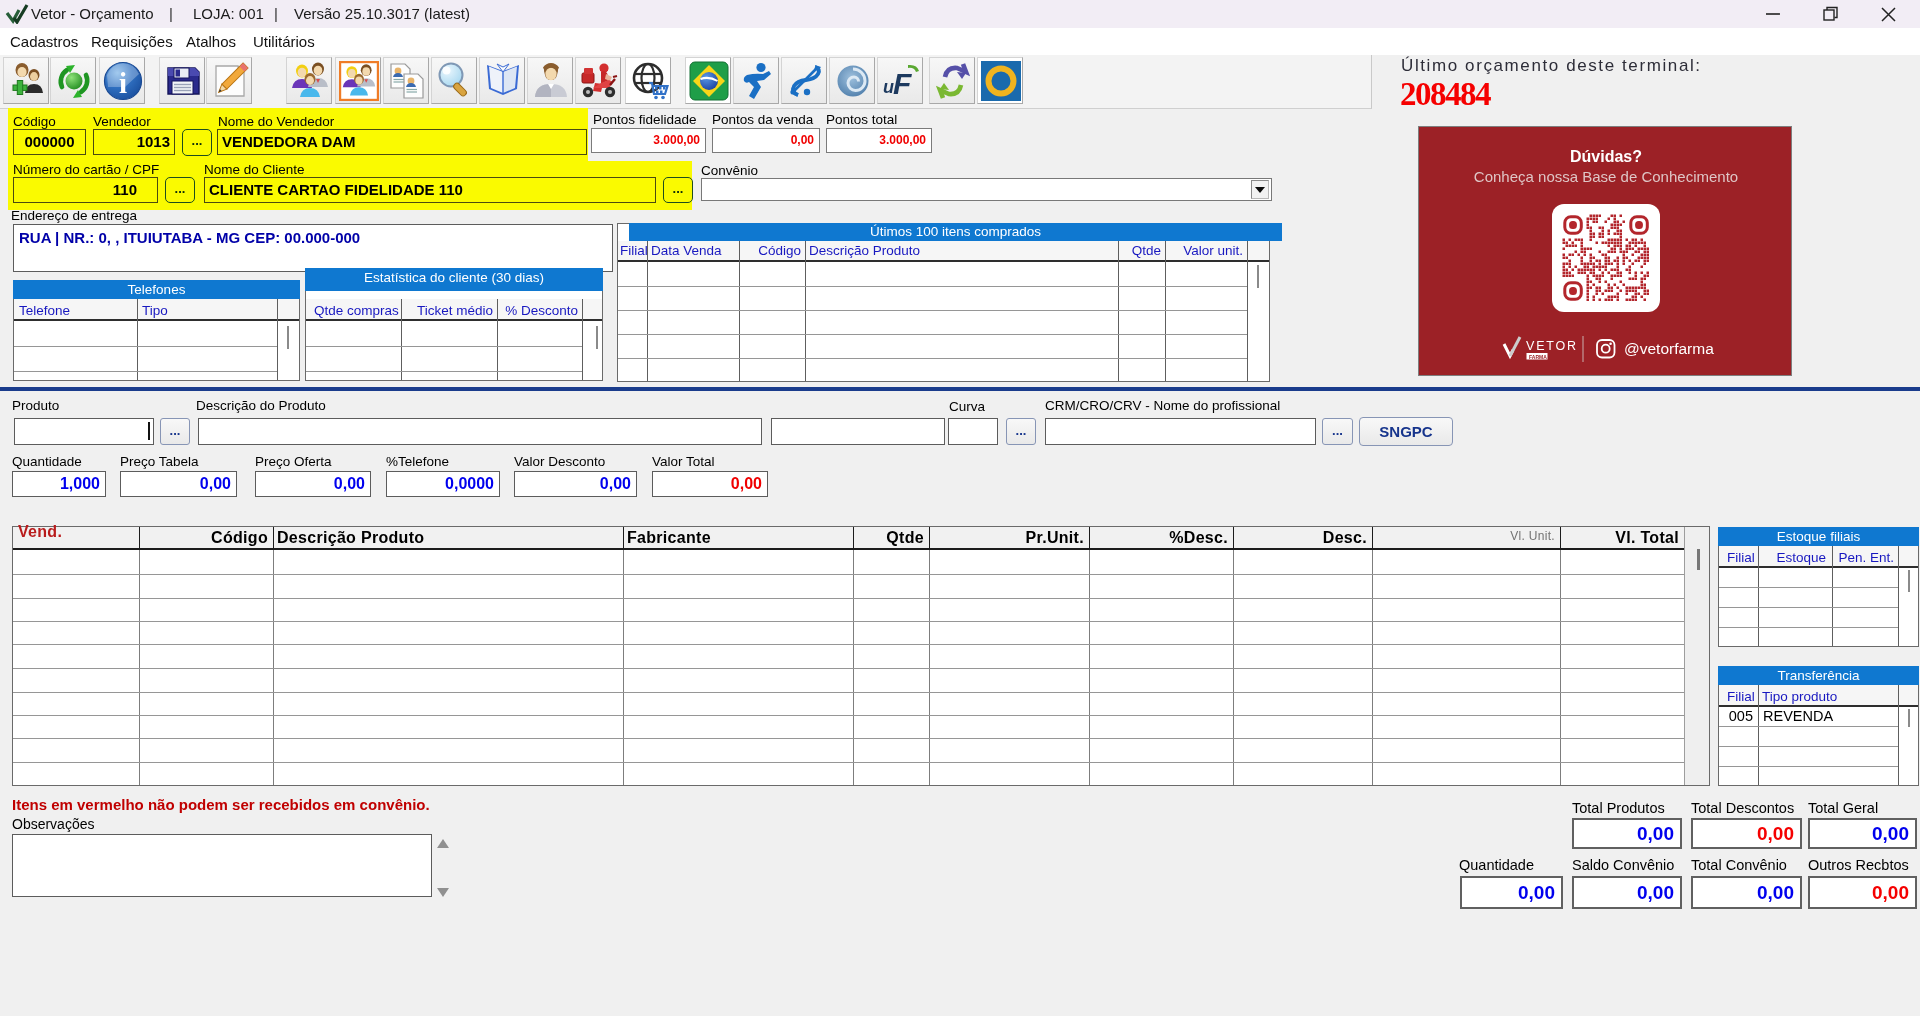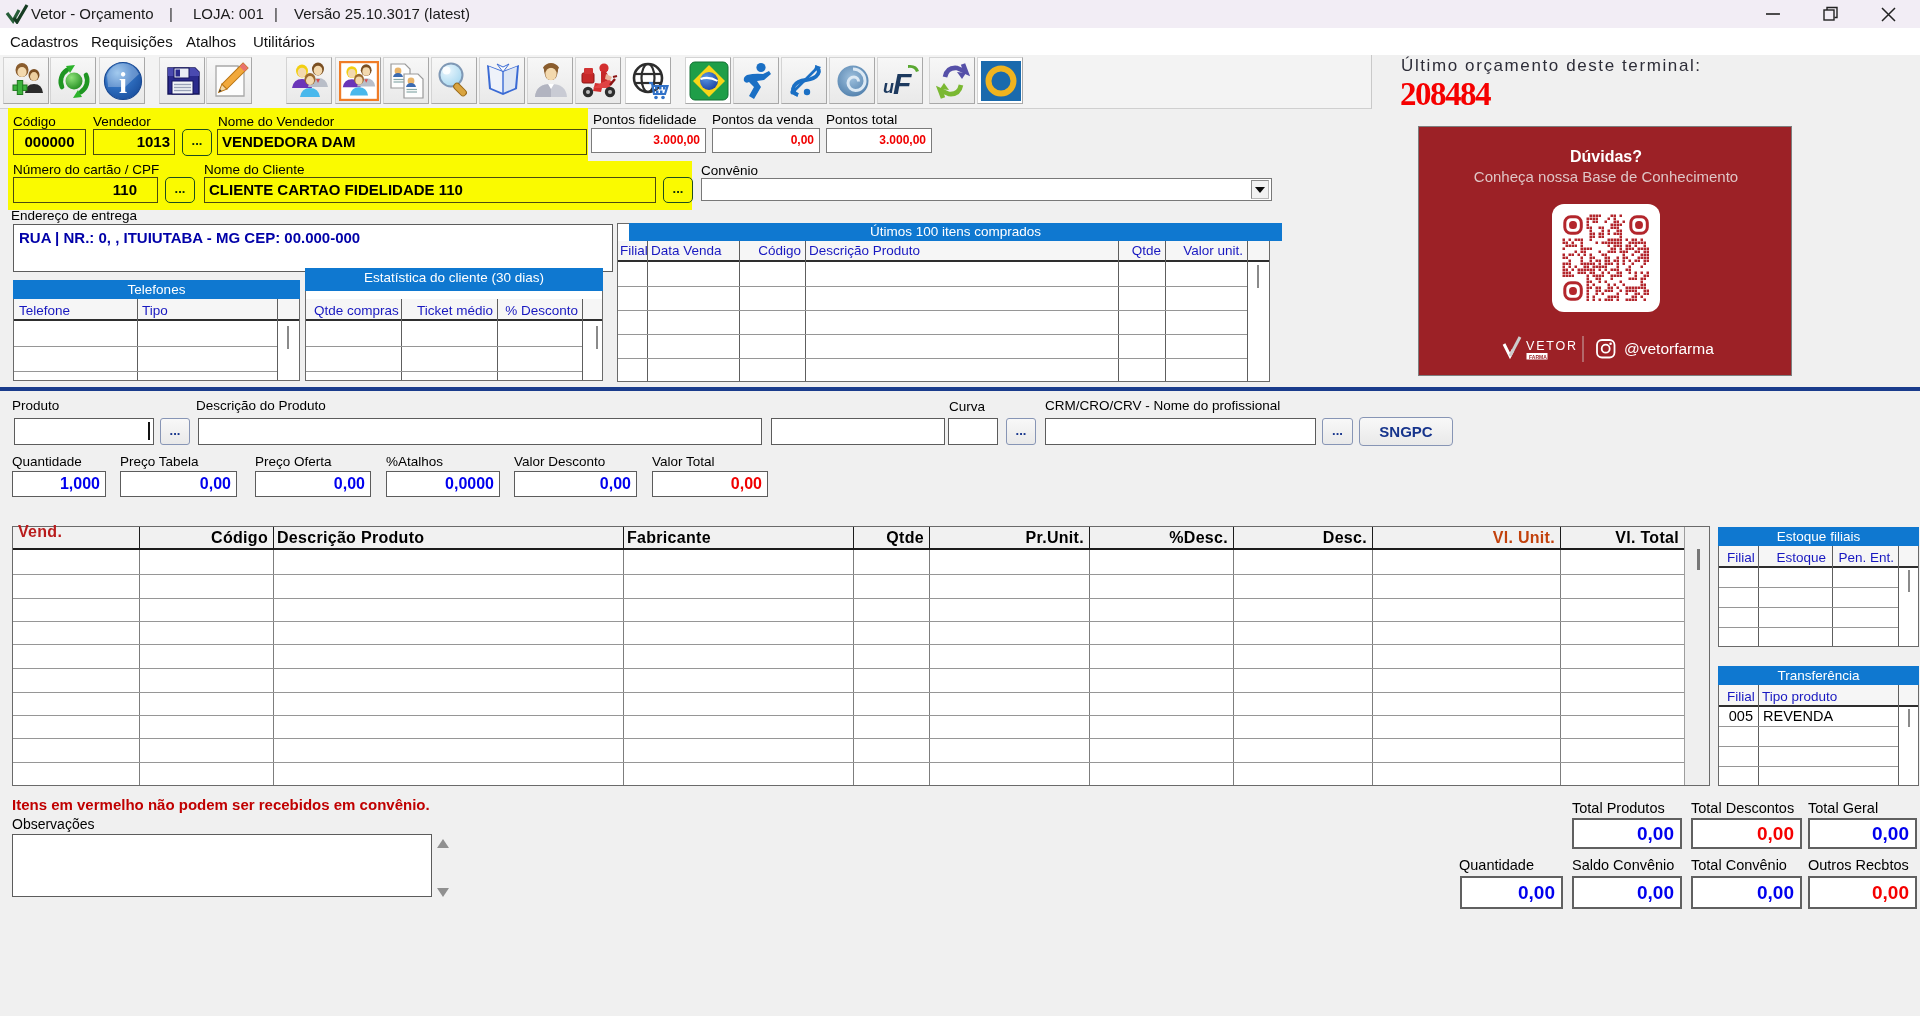--- a/index.html
+++ b/index.html
@@ -726,21 +726,21 @@
 <div class="abs" style="left:948px;top:418px;width:50px;height:27px;background:#fff;border:1px solid #5c5c5c;"></div>
 <div class="tbtn" style="left:1006px;top:418px;width:30px;height:27px;line-height:23px;">...</div>
 <div class="lbl" style="left:1045px;top:399px;">CRM/CRO/CRV - Nome do profissional</div>
 <div class="abs" style="left:1045px;top:418px;width:271px;height:27px;background:#fff;border:1px solid #5c5c5c;"></div>
 <div class="tbtn" style="left:1322px;top:418px;width:31px;height:27px;line-height:23px;">...</div>
 <div class="tbtn" style="left:1359px;top:417px;width:94px;height:29px;line-height:27px;font-size:15px;border-radius:4px;">SNGPC</div>
 
 <div class="lbl" style="left:12px;top:455px;">Quantidade</div>
 <div class="lbl" style="left:120px;top:455px;">Preço Tabela</div>
 <div class="lbl" style="left:255px;top:455px;">Preço Oferta</div>
-<div class="lbl" style="left:386px;top:455px;">%Atalhos</div>
+<div class="lbl" style="left:386px;top:455px;">%Telefone</div>
 <div class="lbl" style="left:514px;top:455px;">Valor Desconto</div>
 <div class="lbl" style="left:652px;top:455px;">Valor Total</div>
 <div class="wfld" style="left:12px;top:471px;width:94px;height:26px;border-color:#5c5c5c;color:#0000ee;text-align:right;padding-right:5px;font-size:16px;line-height:23px;">1,000</div>
 <div class="wfld" style="left:120px;top:471px;width:117px;height:26px;border-color:#5c5c5c;color:#0000ee;text-align:right;padding-right:5px;font-size:16px;line-height:23px;">0,00</div>
 <div class="wfld" style="left:255px;top:471px;width:116px;height:26px;border-color:#5c5c5c;color:#0000ee;text-align:right;padding-right:5px;font-size:16px;line-height:23px;">0,00</div>
 <div class="wfld" style="left:386px;top:471px;width:114px;height:26px;border-color:#5c5c5c;color:#0000ee;text-align:right;padding-right:5px;font-size:16px;line-height:23px;">0,0000</div>
 <div class="wfld" style="left:514px;top:471px;width:123px;height:26px;border-color:#5c5c5c;color:#0000ee;text-align:right;padding-right:5px;font-size:16px;line-height:23px;">0,00</div>
 <div class="wfld" style="left:652px;top:471px;width:116px;height:26px;border-color:#5c5c5c;color:#f00000;text-align:right;padding-right:5px;font-size:16px;line-height:23px;">0,00</div>
 
 <div class="abs" style="left:12px;top:526px;width:1698px;height:260px;background:#fff;border:1px solid #6a6a6a;"></div>
@@ -748,21 +748,21 @@
 <div class="abs" style="left:1684px;top:527px;width:25px;height:258px;background:#efefef;"></div>
 <div class="abs" style="left:1697px;top:549px;width:2.5px;height:21px;background:#777;"></div>
 <div class="abs" style="left:18px;top:523px;font-size:16px;font-weight:bold;letter-spacing:0.3px;color:#b91c1c;">Vend.</div>
 <div class="abs" style="left:139px;top:529px;width:129px;text-align:right;font-size:16px;font-weight:bold;letter-spacing:0.3px;color:#000;">Código</div>
 <div class="abs" style="left:277px;top:529px;font-size:16px;font-weight:bold;letter-spacing:0.3px;color:#000;">Descrição Produto</div>
 <div class="abs" style="left:627px;top:529px;font-size:16px;font-weight:bold;letter-spacing:0.3px;color:#000;">Fabricante</div>
 <div class="abs" style="left:853px;top:529px;width:71px;text-align:right;font-size:16px;font-weight:bold;letter-spacing:0.3px;color:#000;">Qtde</div>
 <div class="abs" style="left:929px;top:529px;width:155px;text-align:right;font-size:16px;font-weight:bold;letter-spacing:0.3px;color:#000;">Pr.Unit.</div>
 <div class="abs" style="left:1089px;top:529px;width:139px;text-align:right;font-size:16px;font-weight:bold;letter-spacing:0.3px;color:#000;">%Desc.</div>
 <div class="abs" style="left:1233px;top:529px;width:134px;text-align:right;font-size:16px;font-weight:bold;letter-spacing:0.3px;color:#000;">Desc.</div>
-<div class="abs" style="left:1372px;top:529px;width:183px;text-align:right;font-size:16px;font-weight:bold;letter-spacing:0.3px;color:#c2410c;">Vl. Unit.</div>
+<div class="abs" style="left:1372px;top:529px;width:183px;text-align:right;font-size:12px;font-weight:normal;letter-spacing:0.3px;color:#737373;">Vl. Unit.</div>
 <div class="abs" style="left:1560px;top:529px;width:119px;text-align:right;font-size:16px;font-weight:bold;letter-spacing:0.3px;color:#000;">Vl. Total</div>
 <div class="abs" style="left:139px;top:527px;width:1px;height:23px;background:#1c1c1c;"></div>
 <div class="abs" style="left:139px;top:550px;width:1px;height:235px;background:#7d7d7d;"></div>
 <div class="abs" style="left:273px;top:527px;width:1px;height:23px;background:#1c1c1c;"></div>
 <div class="abs" style="left:273px;top:550px;width:1px;height:235px;background:#7d7d7d;"></div>
 <div class="abs" style="left:623px;top:527px;width:1px;height:23px;background:#1c1c1c;"></div>
 <div class="abs" style="left:623px;top:550px;width:1px;height:235px;background:#7d7d7d;"></div>
 <div class="abs" style="left:853px;top:527px;width:1px;height:23px;background:#1c1c1c;"></div>
 <div class="abs" style="left:853px;top:550px;width:1px;height:235px;background:#7d7d7d;"></div>
 <div class="abs" style="left:929px;top:527px;width:1px;height:23px;background:#1c1c1c;"></div>

